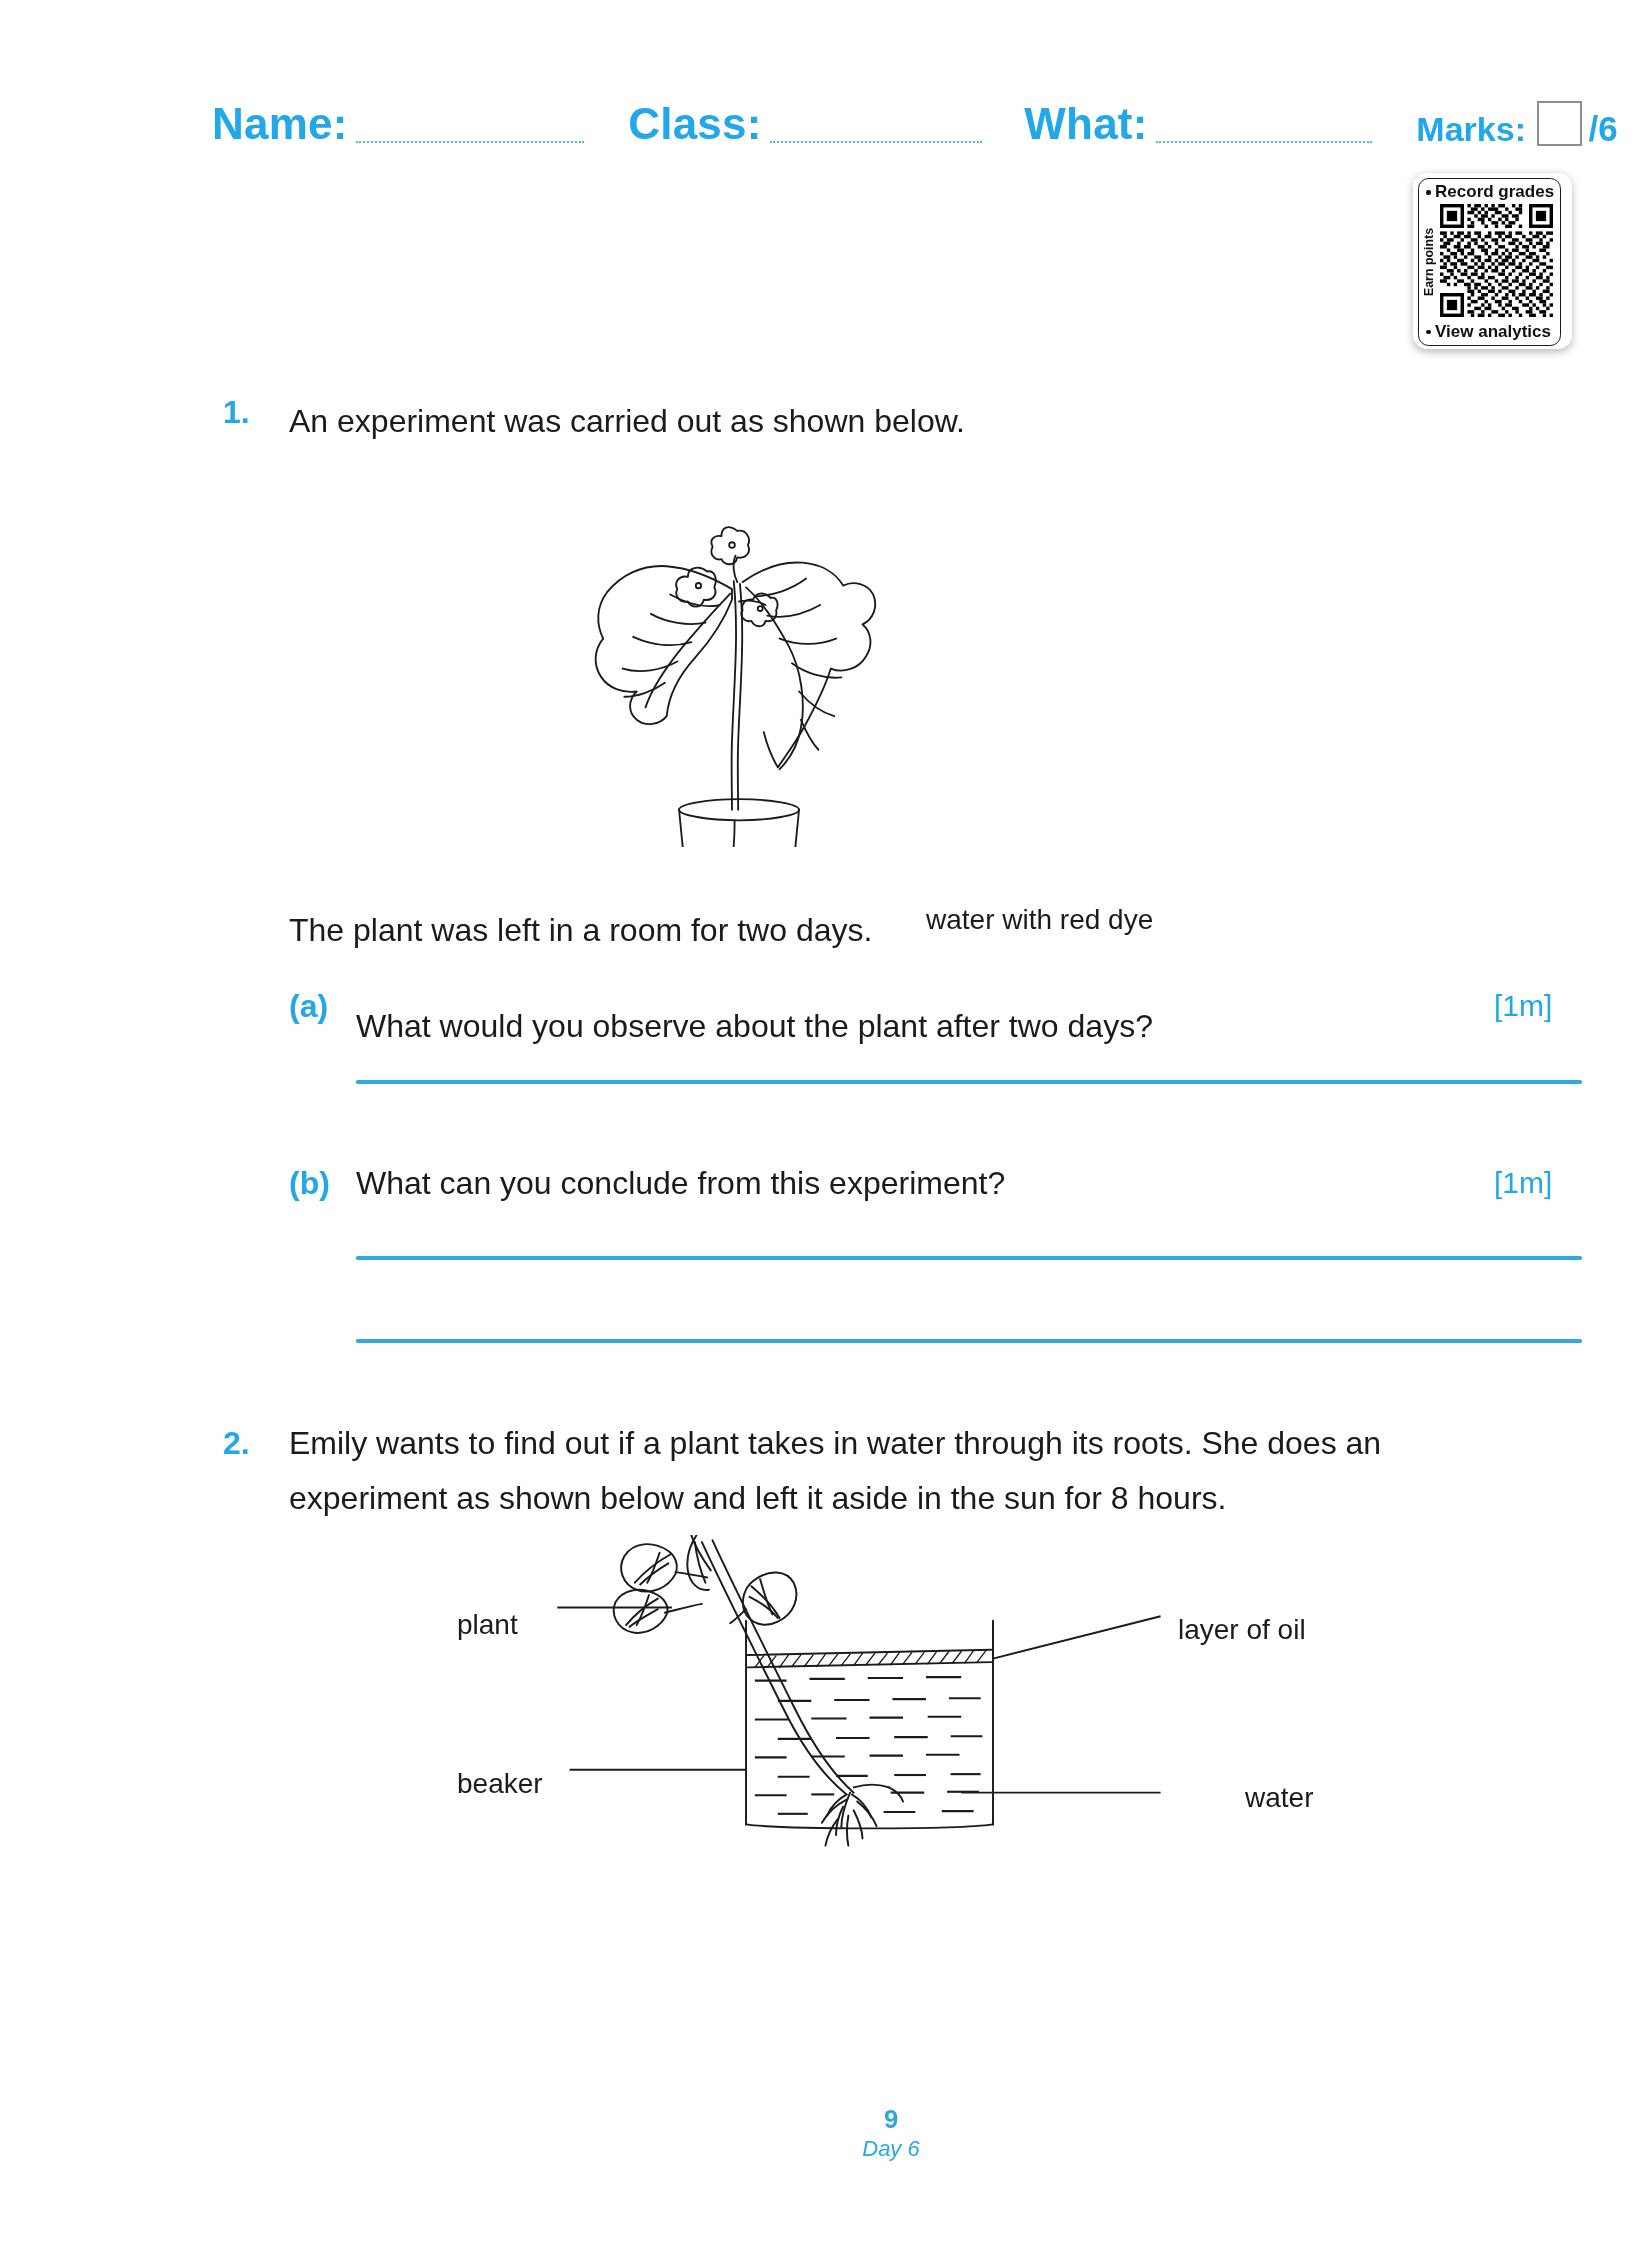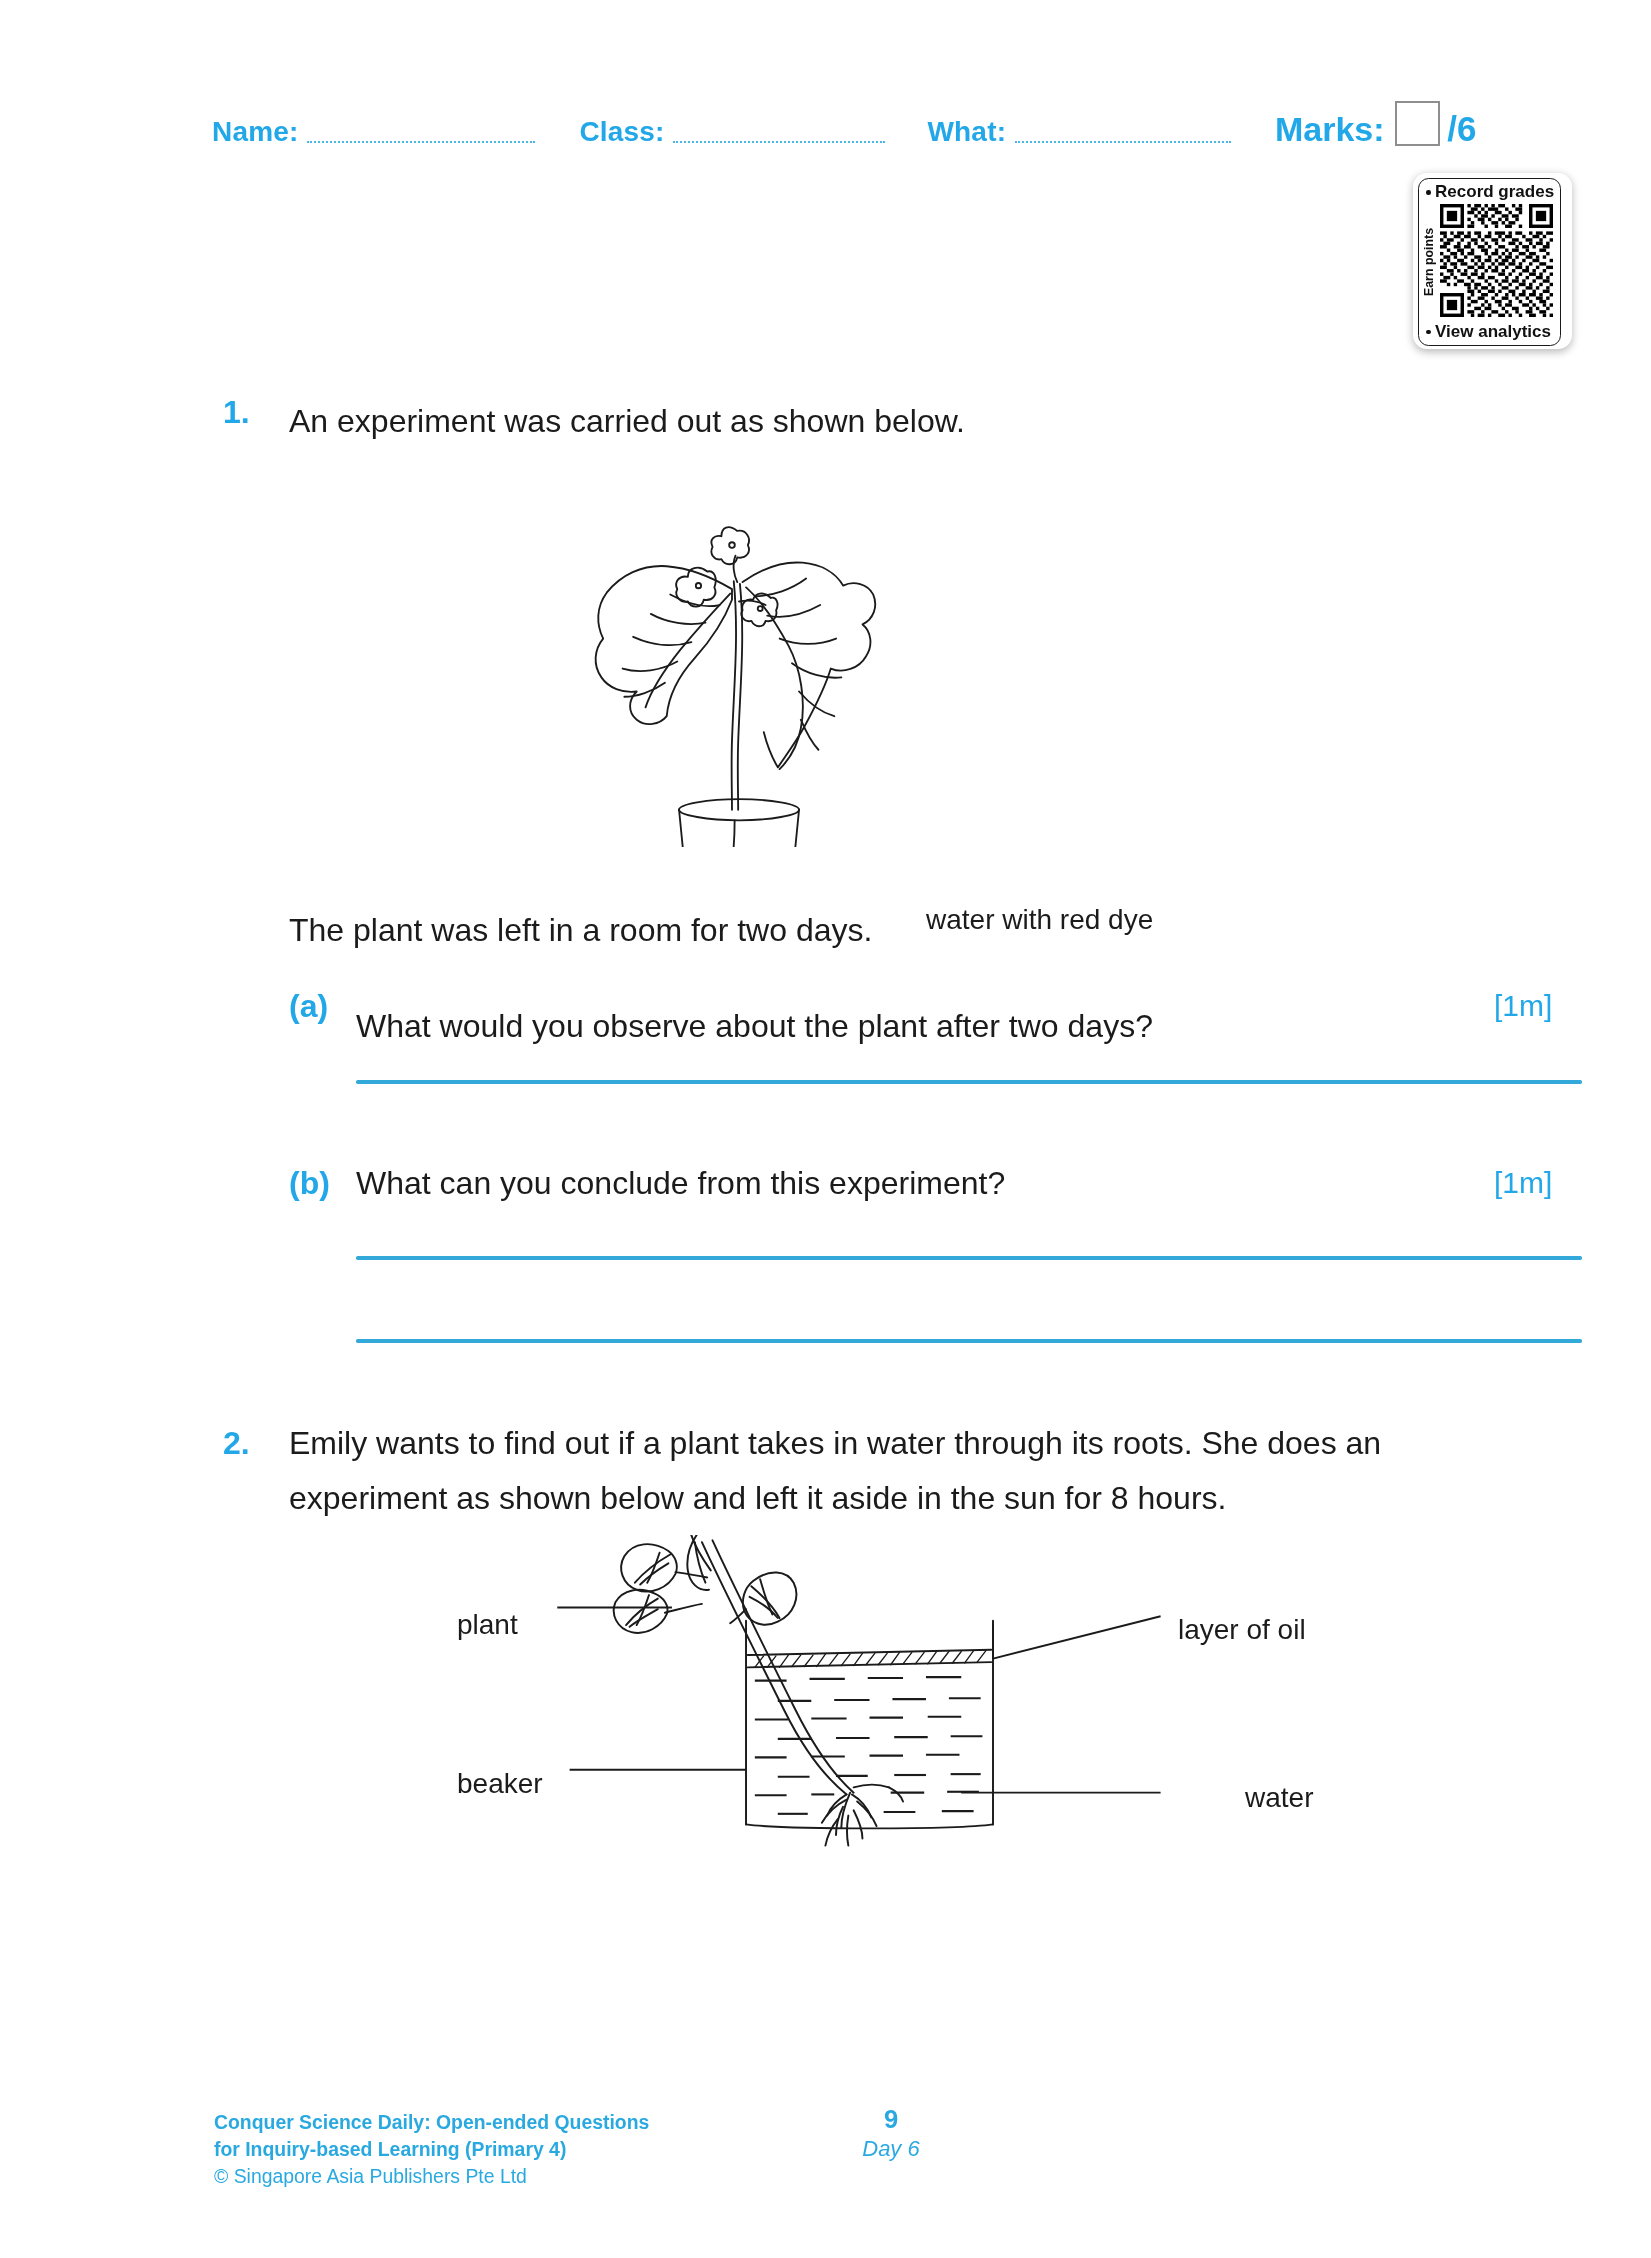--- a/index.html
+++ b/index.html
@@ -13,21 +13,21 @@
   }
   .page{position:absolute;inset:0;}
 
   
   .inforow{
     position:absolute;left:212px;top:93px;width:1412px;height:53px;
     display:flex;align-items:flex-end;
   }
   .field{display:flex;align-items:flex-end;}
   .field .lab{
-    color:#22a7e8;font-size:28px;font-weight:700;letter-spacing:0.2px;
+    color:#22a7e8;font-size:44px;font-weight:700;letter-spacing:0.2px;
     line-height:1;white-space:nowrap;
   }
   .field .rule{
     margin-left:8.8px;margin-bottom:3.5px;height:0;
     border-bottom:2.6px dotted #49b6ec;
   }
   .f-name .rule{width:228px;}
   .f-class .rule{width:212px;}
   .f-date .rule{width:216px;}
   .sp1{width:44px;}
@@ -708,24 +708,19 @@
       <path d="M636 140 L826 92"></path>
       <path d="M600 292 L826 292"></path>
     </g>
   </svg>
 
   <div class="lbl" style="left:457px;top:1611px;">plant</div>
   <div class="lbl" style="left:457px;top:1770px;">beaker</div>
   <div class="lbl" style="left:1178px;top:1616px;">layer of oil</div>
   <div class="lbl" style="left:1245px;top:1784px;">water</div>
 
-  <div class="footer-left">
-    <div class="b">Conquer Science Daily: Open-ended Questions</div>
-    <div class="b">for Inquiry-based Learning (Primary 4)</div>
-    <div>© Singapore Asia Publishers Pte Ltd</div>
-  </div>
   <div class="footer-center">
     <div class="pg">9</div>
     <div class="dy">Day 6</div>
   </div>
 
 </div>
 
 
 </body></html>

